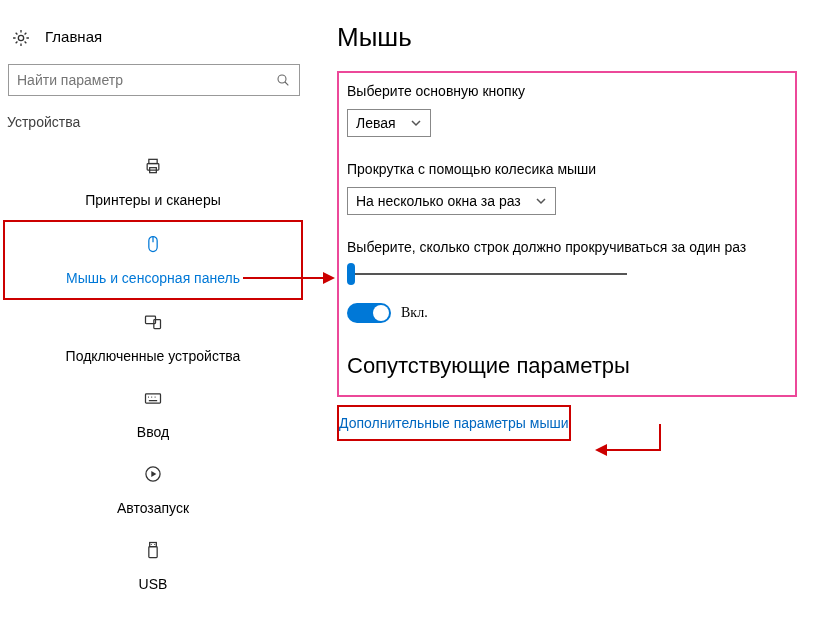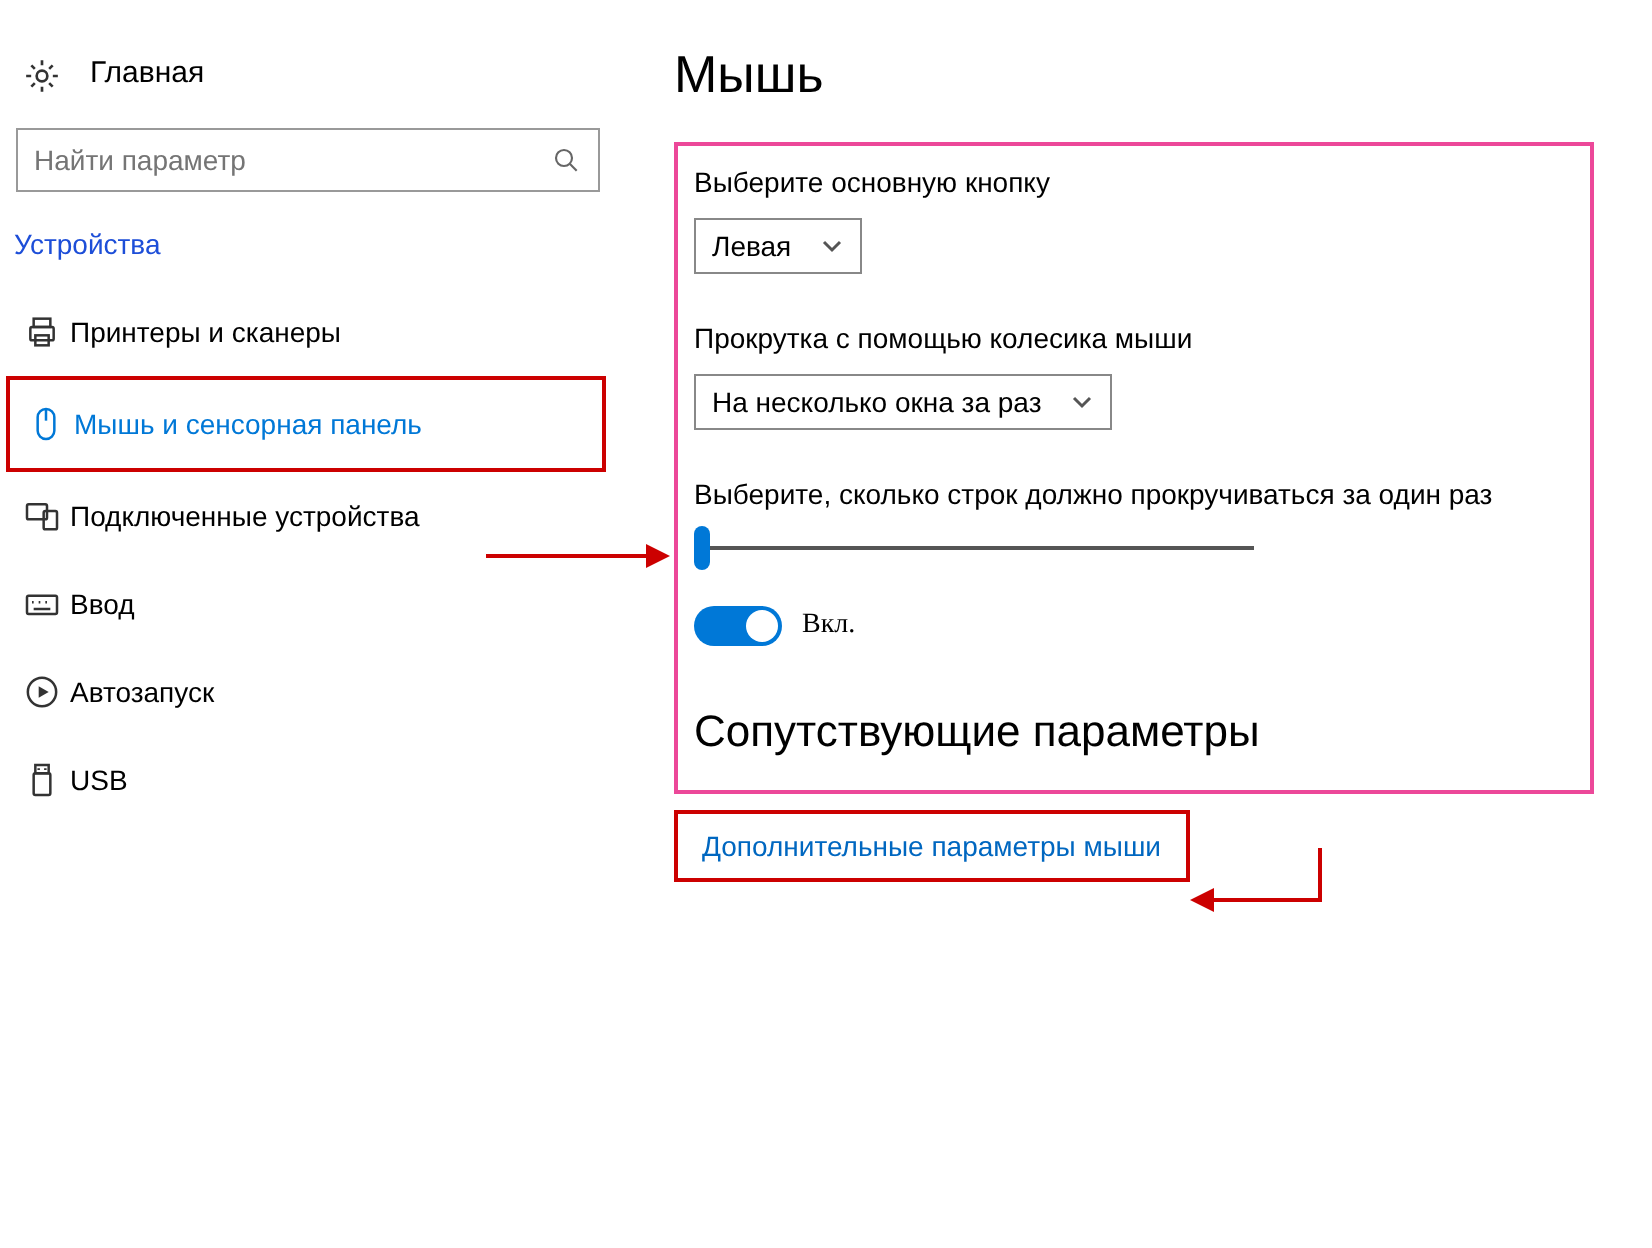--- a/index.html
+++ b/index.html
@@ -38,30 +38,31 @@
   .search-box input {
     border: none;
     outline: none;
     flex: 1;
     font-size: 14px;
     font-family: inherit;
     color: #666;
     background: transparent;
   }
   .section-label {
-    color: #1d4ed8;
+    color: #404040;
     padding: 0 0 14px 4px;
     font-size: 14px;
   }
   .nav-item {
     display: flex;
     align-items: center;
-    gap: 4px;
+    gap: 16px;
     padding: 12px 8px;
     cursor: pointer;
+    flex-direction: column;
   }
   .nav-item .icon { width: 20px; height: 20px; display:flex; align-items:center; justify-content:center; color:#333; }
   .nav-item.selected {
     border: 2px solid #c00;
     color: #0078d7;
   }
   .nav-item.selected .icon { color: #0078d7; }
   .main {
     position: absolute;
     left: 337px;
@@ -128,21 +129,21 @@
   }
   .toggle-knob {
     position: absolute;
     right: 2px; top: 2px;
     width: 16px; height: 16px;
     background: #fff;
     border-radius: 50%;
   }
   .link-box {
     border: 2px solid #c00;
-    padding: 8px 12px;
+    padding: 8px 0;
     display: inline-block;
   }
   .link-box a { color: #0067c0; text-decoration: none; font-size: 14px; }
   
   .arrow1 {
     position: absolute;
     left: 243px;
     top: 269px;
     width: 92px;
     height: 18px;

